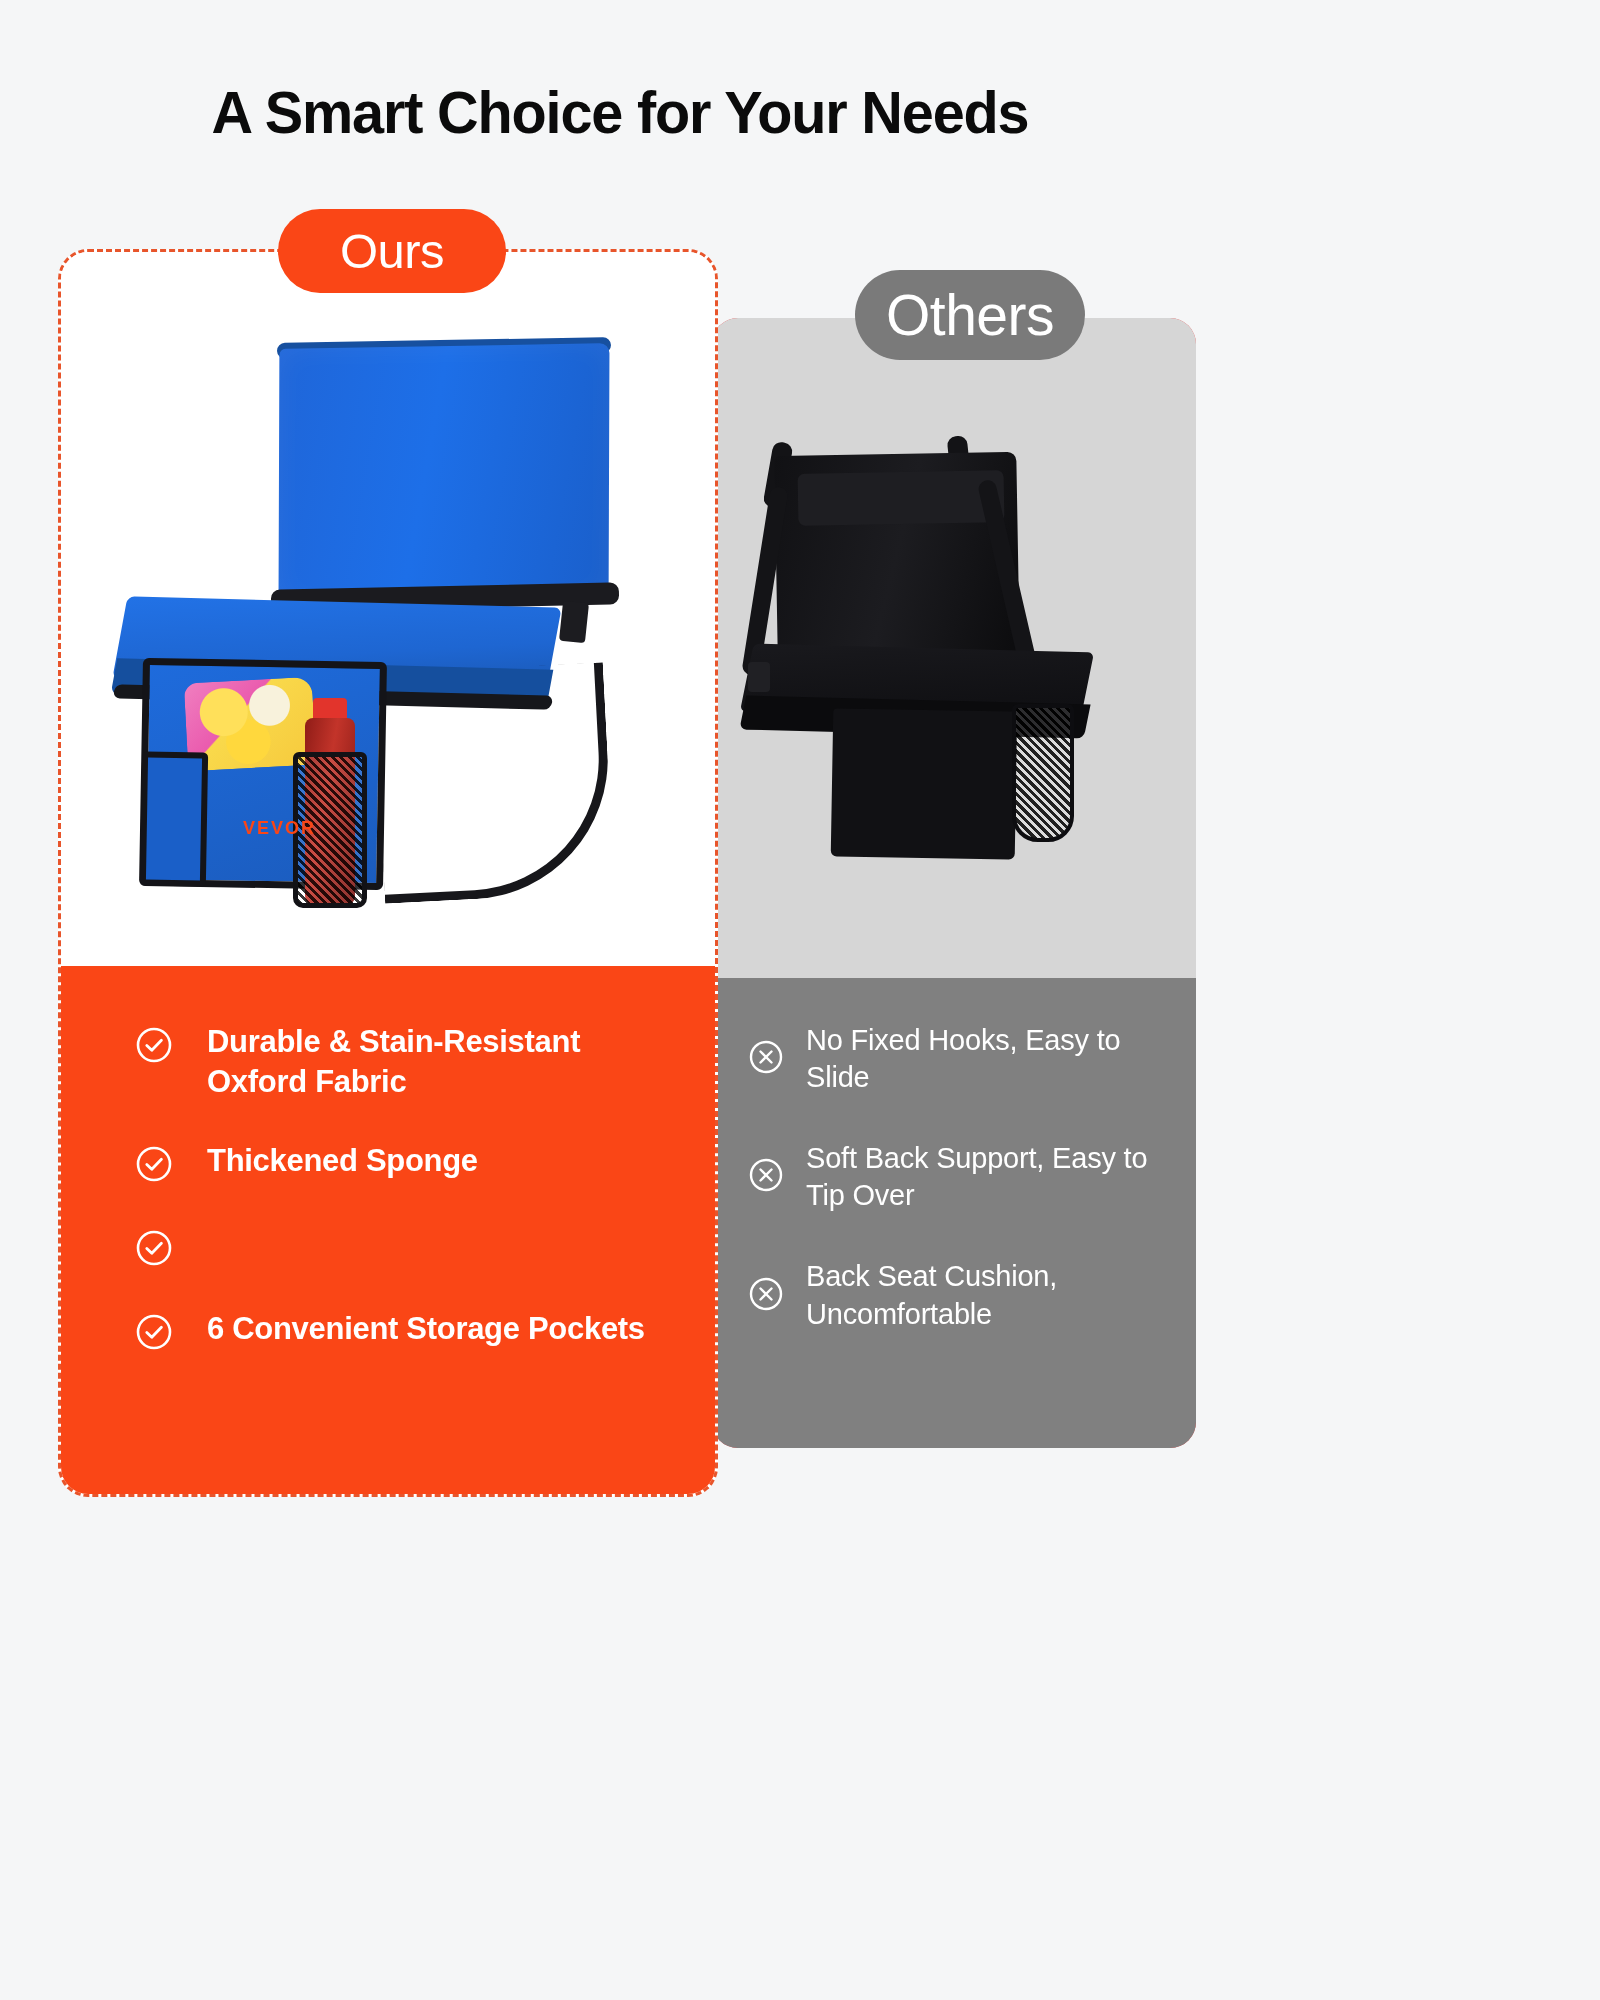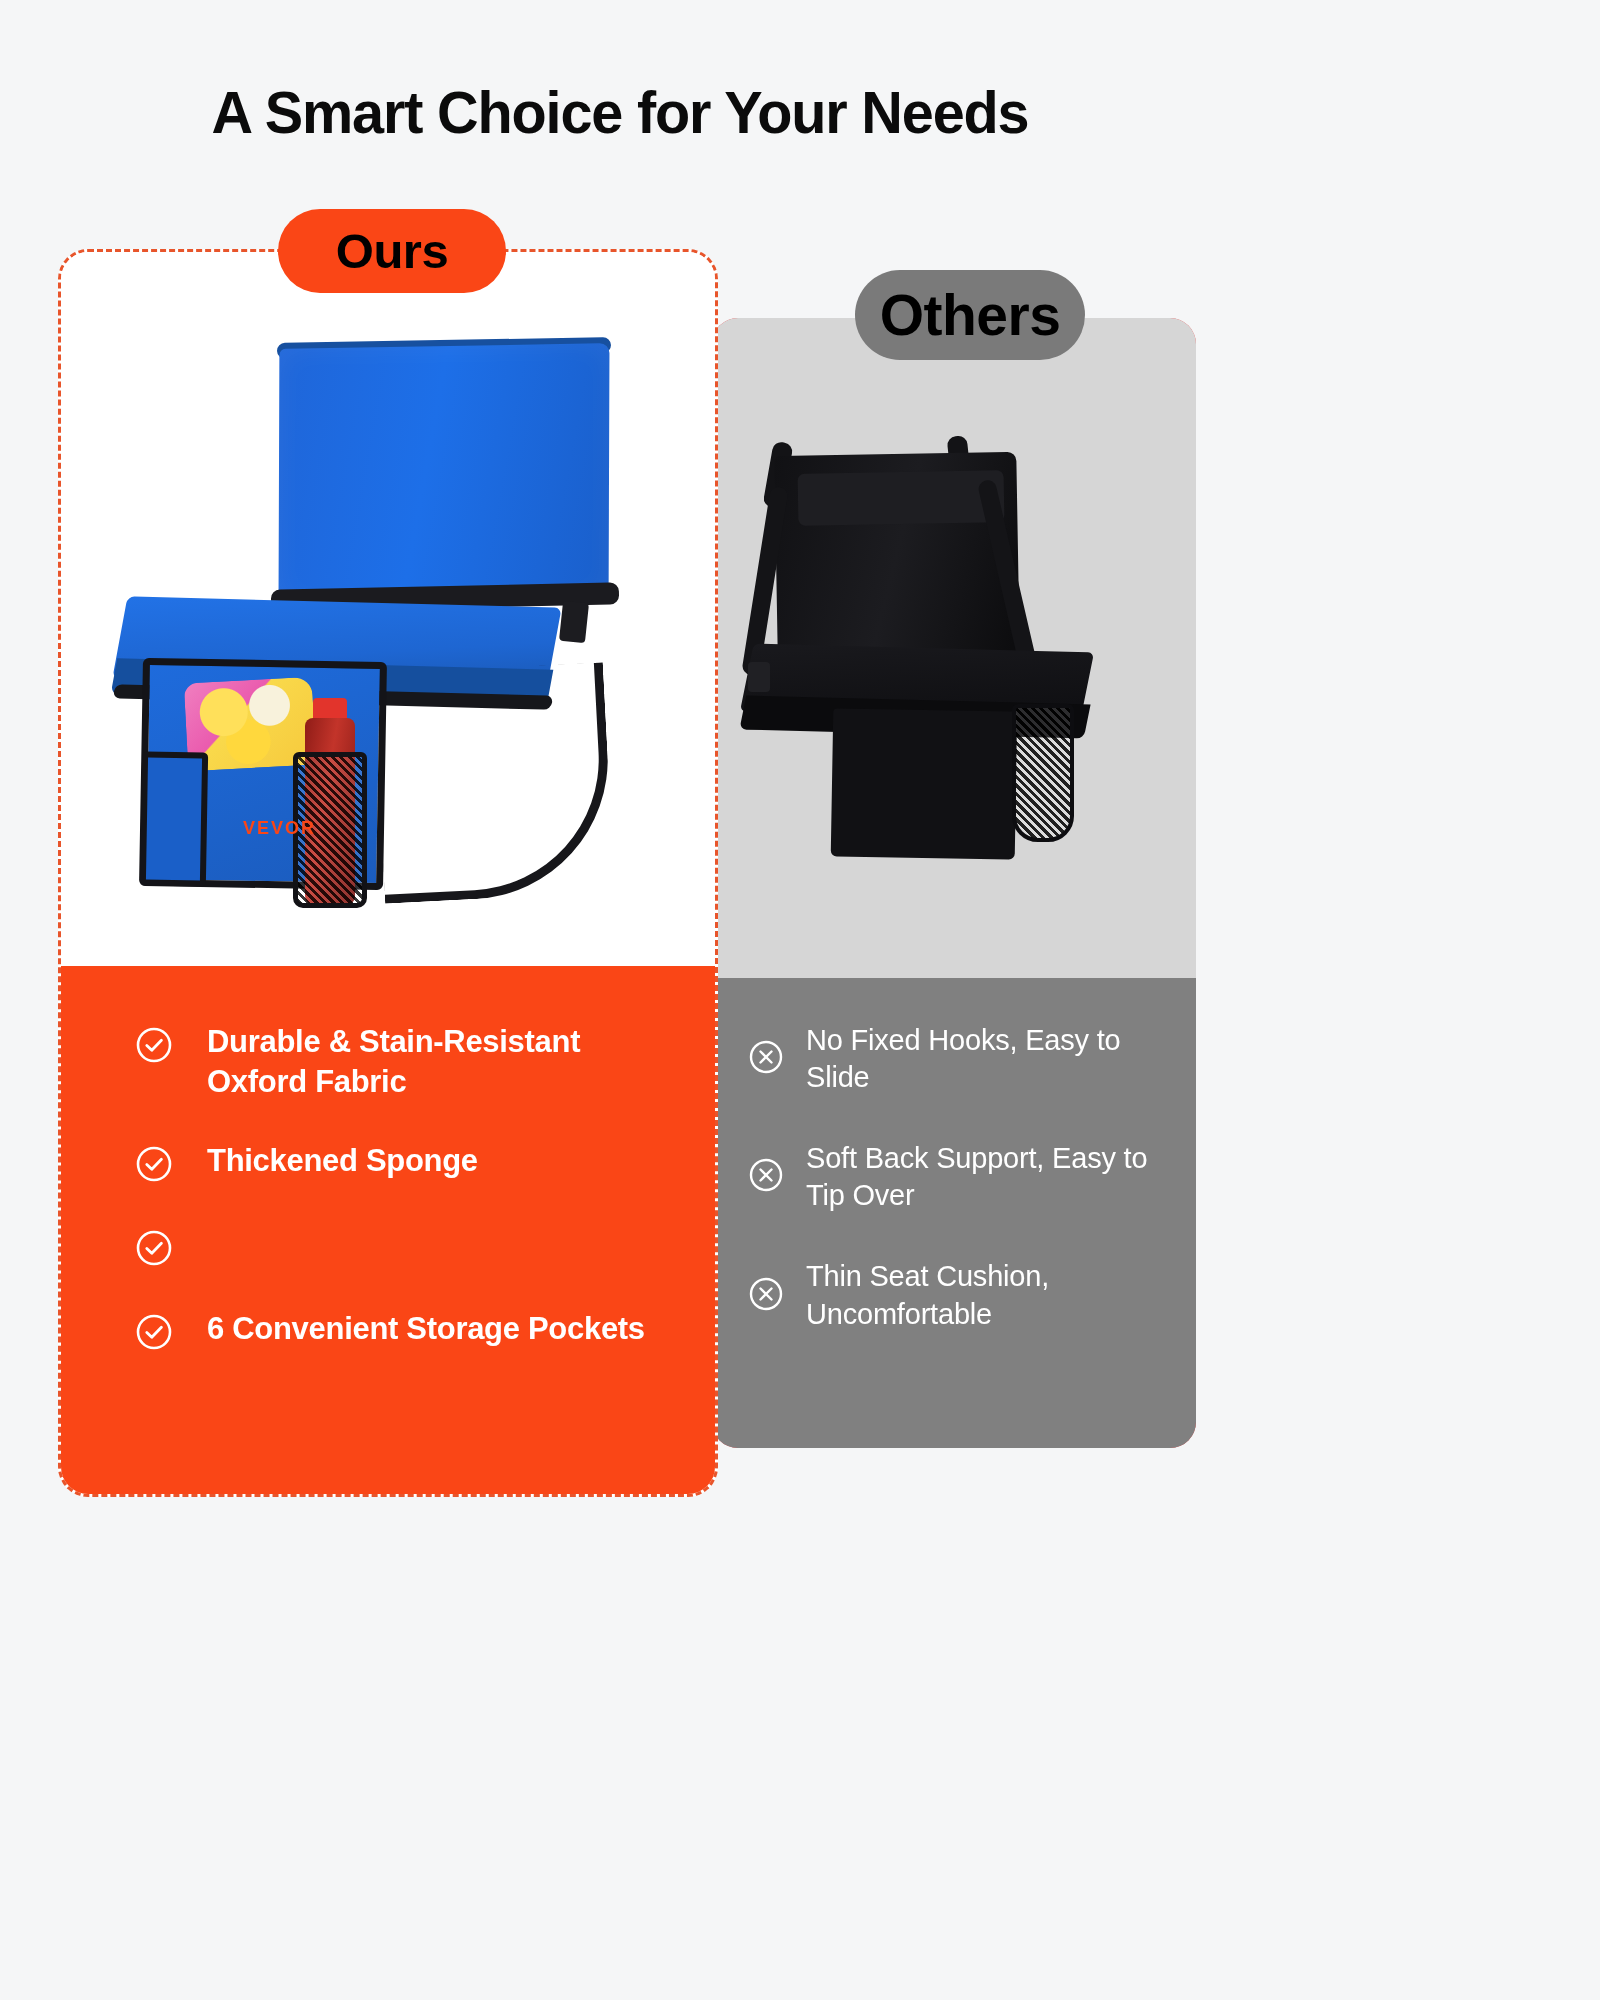--- a/index.html
+++ b/index.html
@@ -48,21 +48,21 @@
   .ours-photo{ position:absolute; left:0; right:0; top:0; bottom:528px; background:#FFFFFF; }
   .ours-panel{
     position:absolute; left:0; right:0; bottom:0; height:528px;
     background:#FA4616;
   }
 
   
   .badge{
     position:absolute; z-index:6;
     display:flex; align-items:center; justify-content:center;
-    color:#000000; font-weight:bold;
+    color:#ffffff; font-weight:normal;
     border-radius:999px;
   }
   .badge-ours{
     left:278px; top:209px; width:228px; height:84px;
     background:#FA4616; font-size:49px; letter-spacing:-.5px;
   }
   .badge-others{
     left:855px; top:270px; width:230px; height:90px;
     background:#7A7A7A; font-size:57px; letter-spacing:-.5px;
   }
@@ -267,21 +267,21 @@
         <span class="con-text">Soft Back Support, Easy to Tip Over</span>
       </div>
 
       <div class="con-row">
         <span class="con-icon">
           <svg width="36" height="36" viewBox="0 0 36 36">
             <circle cx="18" cy="18" r="15" fill="none" stroke="#FFFFFF" stroke-width="2.4"></circle>
             <path d="M12.5 12.5 L23.5 23.5 M23.5 12.5 L12.5 23.5" stroke="#FFFFFF" stroke-width="2.4" stroke-linecap="round"></path>
           </svg>
         </span>
-        <span class="con-text">Thin Seat Cushion, Uncomfortable</span>
+        <span class="con-text">Back Seat Cushion, Uncomfortable</span>
       </div>
 
     </div>
   </div>
 </div>
 
 <div class="ours-card">
 
   <div class="ours-photo">
     <div class="art">

